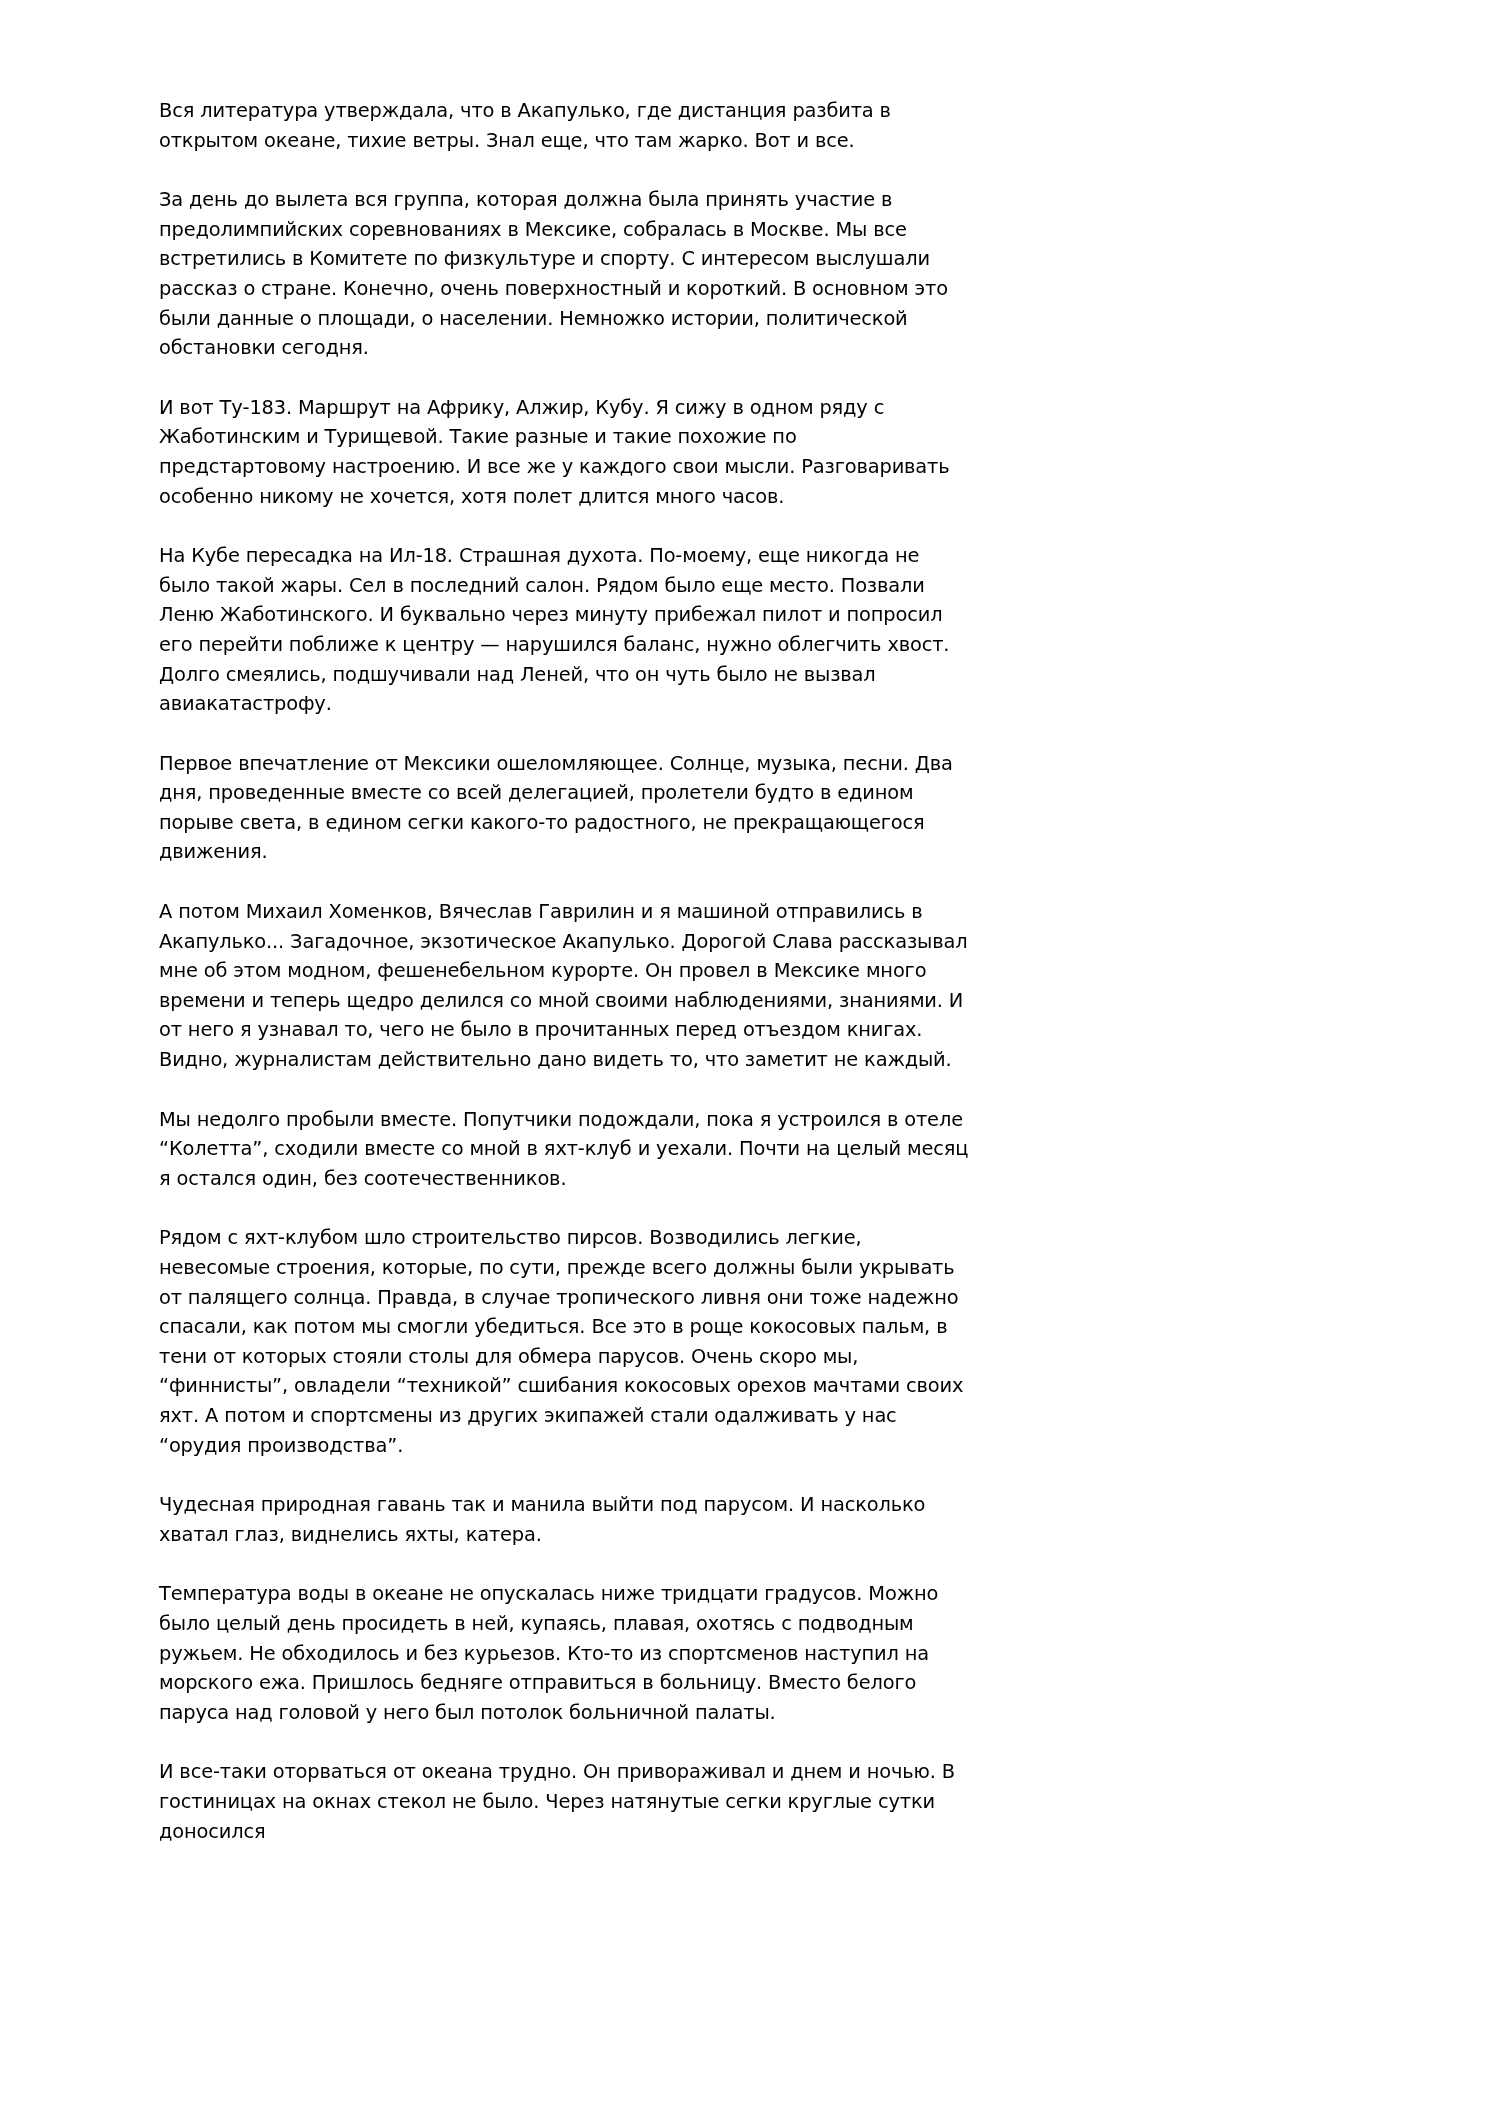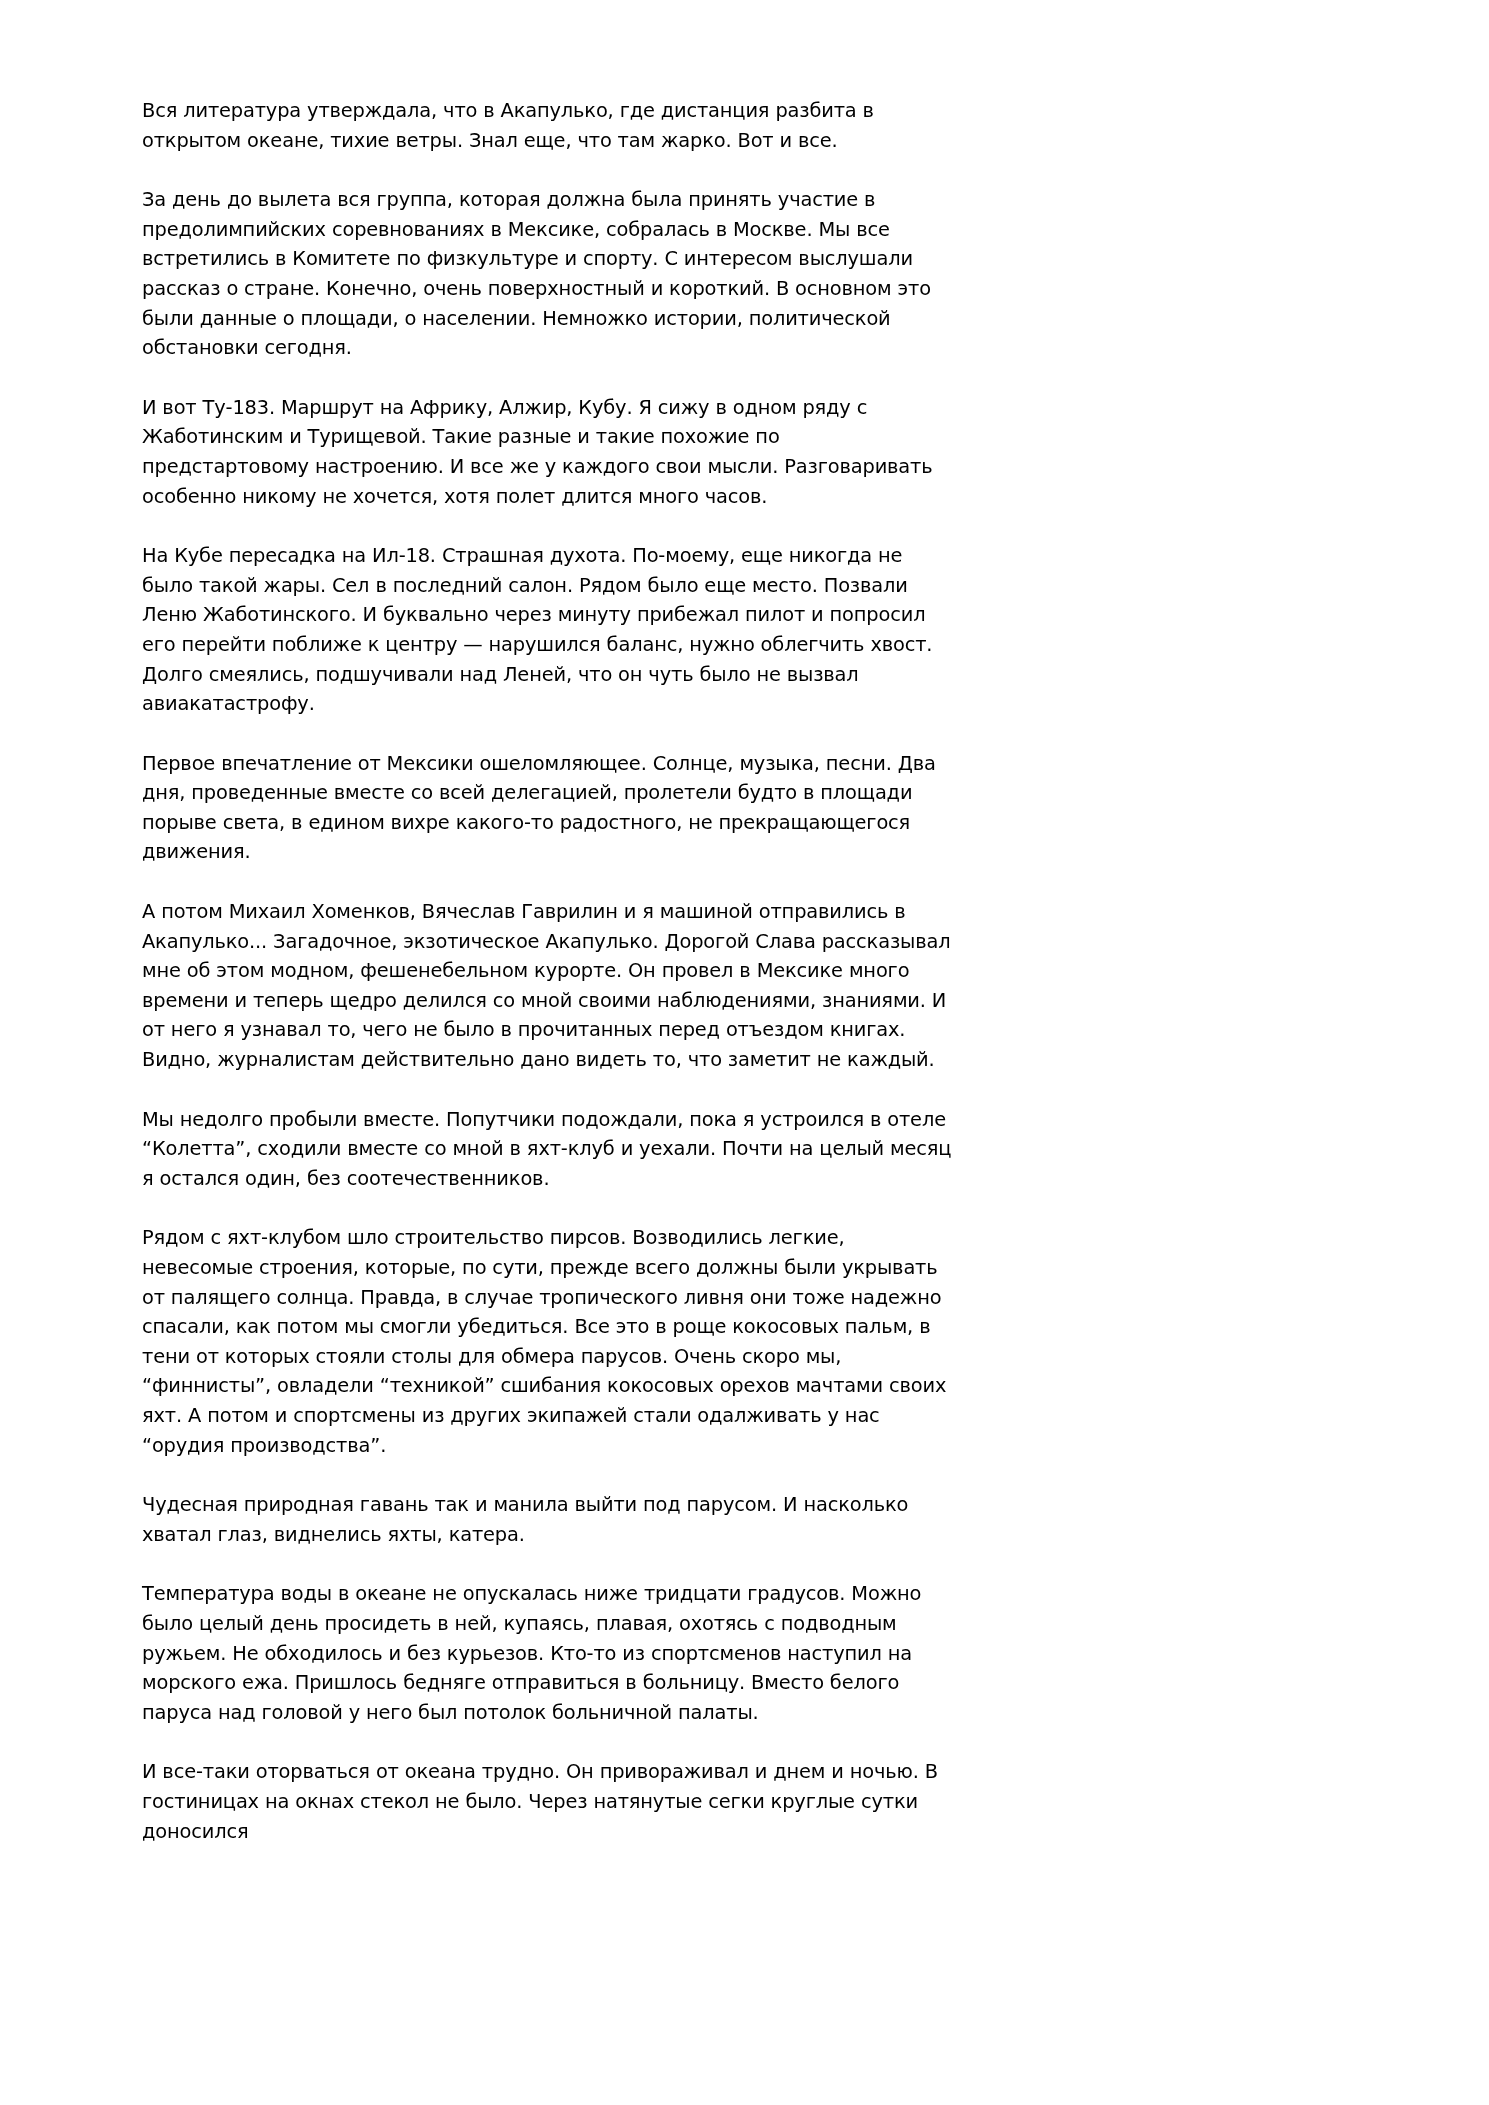--- a/index.html
+++ b/index.html
@@ -12,21 +12,21 @@
     position: relative;
     width: 1489px;
     height: 2105px;
     background: #ffffff;
     margin: 0 auto;
     overflow: hidden;
     box-sizing: border-box;
   }
   .text-column {
     position: absolute;
-    left: 142px;
+    left: 159px;
     top: 96px;
     width: 810px;
   }
   p.para {
     margin: 0 0 30px 0;
     font-family: "DejaVu Sans", "Liberation Sans", sans-serif;
     font-size: 19.4px;
     line-height: 29.6px;
     color: #000000;
     text-align: left;
@@ -41,21 +41,21 @@
 </style>
 </head>
 <body>
 
 <div class="page">
   <div class="text-column">
     <p class="para">Вся литература утверждала, что в Акапулько, где дистанция разбита в открытом океане, тихие ветры. Знал еще, что там жарко. Вот и все.</p>
     <p class="para">За день до вылета вся группа, которая должна была принять участие в предолимпийских соревнованиях в Мексике, собралась в Москве. Мы все встретились в Комитете по физкультуре и спорту. С интересом выслушали рассказ о стране. Конечно, очень поверхностный и короткий. В основном это были данные о площади, о населении. Немножко истории, политической обстановки сегодня.</p>
     <p class="para">И вот Ту-183. Маршрут на Африку, Алжир, Кубу. Я сижу в одном ряду с Жаботинским и Турищевой. Такие разные и такие похожие по предстартовому настроению. И все же у каждого свои мысли. Разговаривать особенно никому не хочется, хотя полет длится много часов.</p>
     <p class="para">На Кубе пересадка на Ил-18. Страшная духота. По-моему, еще никогда не было такой жары. Сел в последний салон. Рядом было еще место. Позвали Леню Жаботинского. И буквально через минуту прибежал пилот и попросил его перейти поближе к центру — нарушился баланс, нужно облегчить хвост. Долго смеялись, подшучивали над Леней, что он чуть было не вызвал авиакатастрофу.</p>
-    <p class="para">Первое впечатление от Мексики ошеломляющее. Солнце, музыка, песни. Два дня, проведенные вместе со всей делегацией, пролетели будто в площади порыве света, в едином вихре какого-то радостного, не прекращающегося движения.</p>
+    <p class="para">Первое впечатление от Мексики ошеломляющее. Солнце, музыка, песни. Два дня, проведенные вместе со всей делегацией, пролетели будто в едином порыве света, в едином сегки какого-то радостного, не прекращающегося движения.</p>
     <p class="para">А потом Михаил Хоменков, Вячеслав Гаврилин и я машиной отправились в Акапулько... Загадочное, экзотическое Акапулько. Дорогой Слава рассказывал мне об этом модном, фешенебельном курорте. Он провел в Мексике много времени и теперь щедро делился со мной своими наблюдениями, знаниями. И от него я узнавал то, чего не было в прочитанных перед отъездом книгах. Видно, журналистам действительно дано видеть то, что заметит не каждый.</p>
     <p class="para">Мы недолго пробыли вместе. Попутчики подождали, пока я устроился в отеле “Колетта”, сходили вместе со мной в яхт-клуб и уехали. Почти на целый месяц я остался один, без соотечественников.</p>
     <p class="para">Рядом с яхт-клубом шло строительство пирсов. Возводились легкие, невесомые строения, которые, по сути, прежде всего должны были укрывать от палящего солнца. Правда, в случае тропического ливня они тоже надежно спасали, как потом мы смогли убедиться. Все это в роще кокосовых пальм, в тени от которых стояли столы для обмера парусов. Очень скоро мы, “финнисты”, овладели “техникой” сшибания кокосовых орехов мачтами своих яхт. А потом и спортсмены из других экипажей стали одалживать у нас “орудия производства”.</p>
     <p class="para">Чудесная природная гавань так и манила выйти под парусом. И насколько хватал глаз, виднелись яхты, катера.</p>
     <p class="para">Температура воды в океане не опускалась ниже тридцати градусов. Можно было целый день просидеть в ней, купаясь, плавая, охотясь с подводным ружьем. Не обходилось и без курьезов. Кто-то из спортсменов наступил на морского ежа. Пришлось бедняге отправиться в больницу. Вместо белого паруса над головой у него был потолок больничной палаты.</p>
     <p class="para">И все-таки оторваться от океана трудно. Он привораживал и днем и ночью. В гостиницах на окнах стекол не было. Через натянутые сегки круглые сутки доносился</p>
   </div>
 </div>
 
 </body></html>

